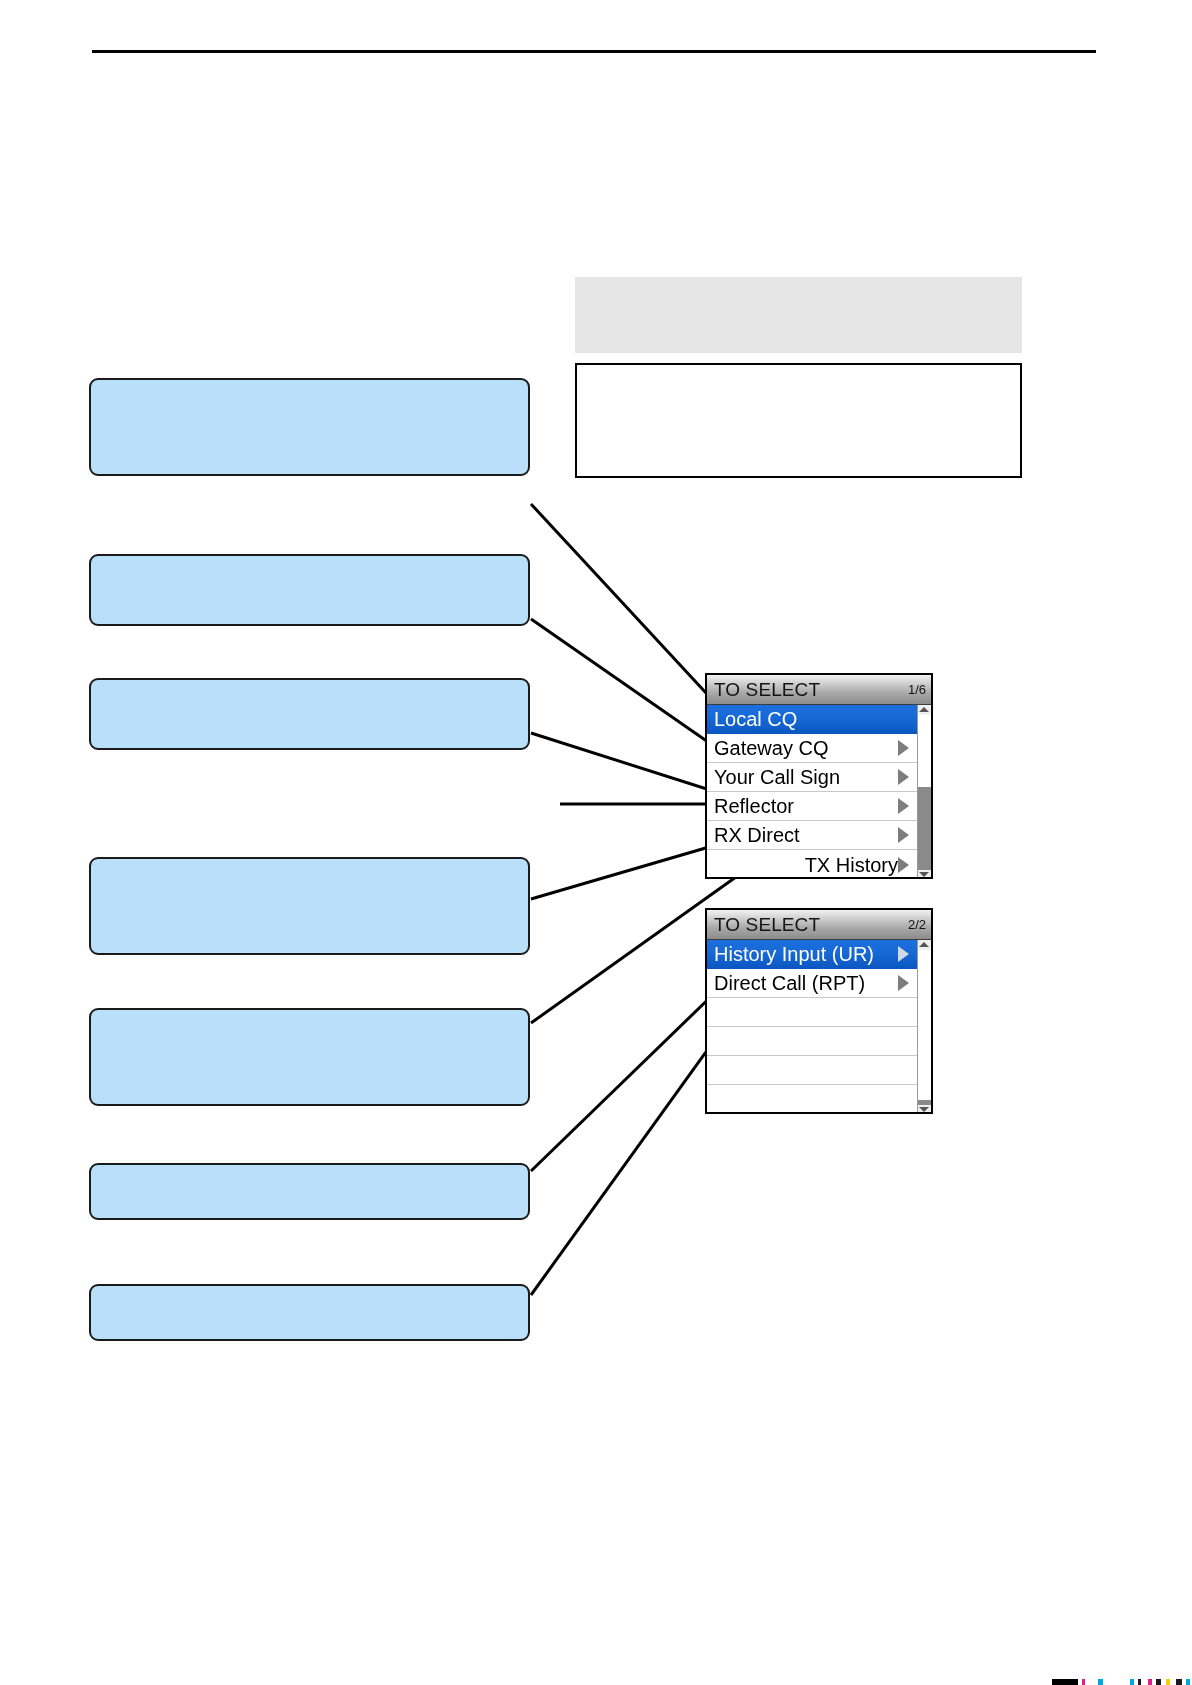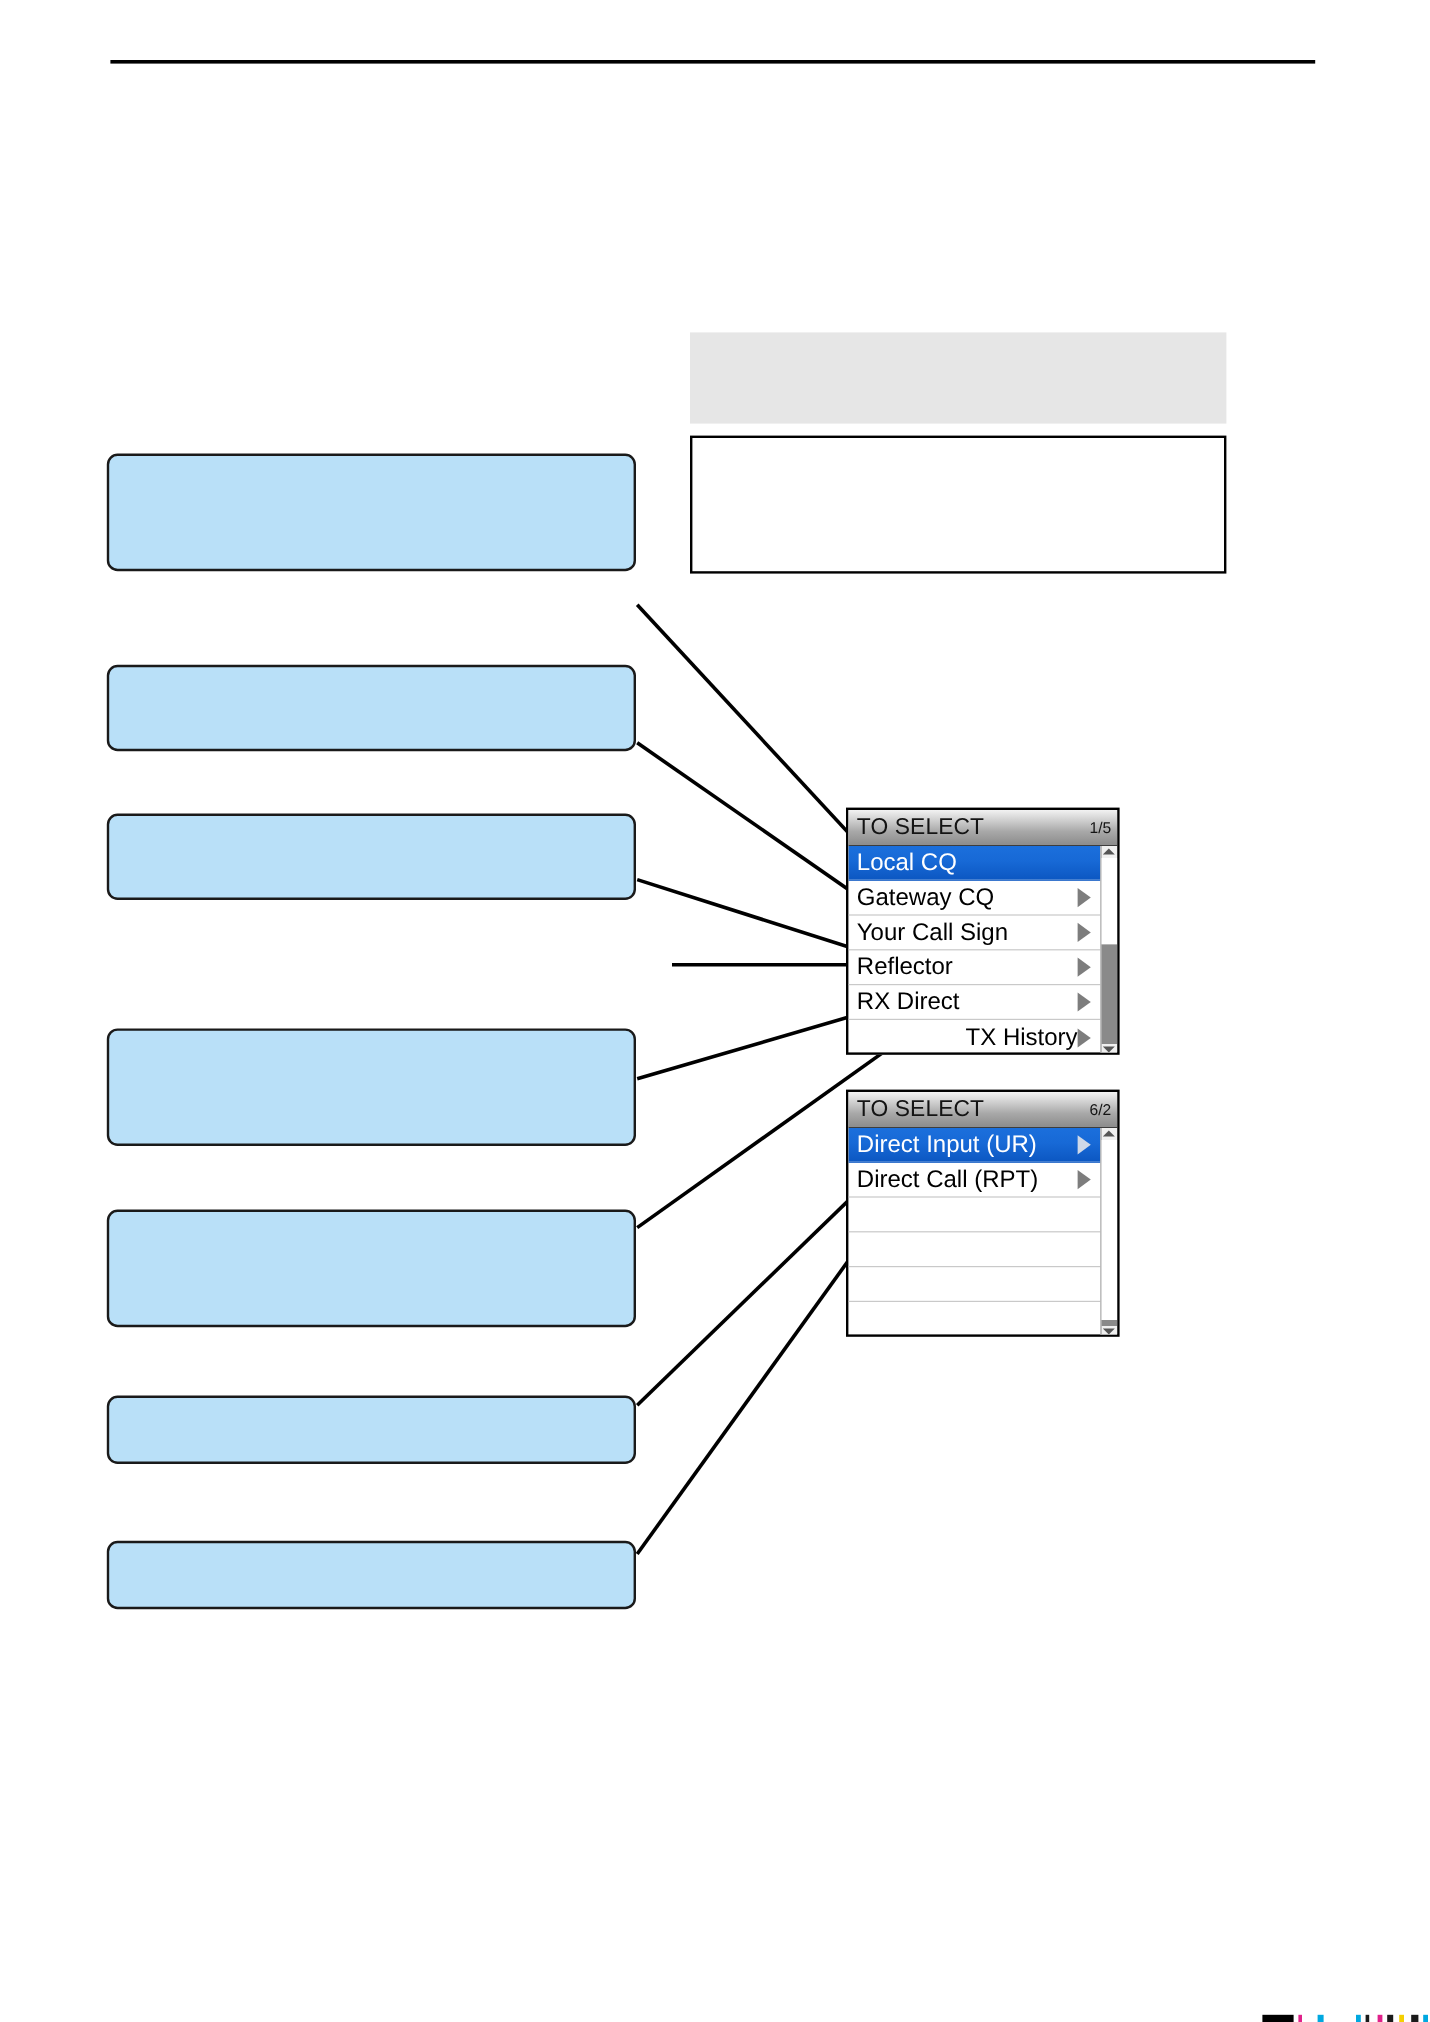--- a/index.html
+++ b/index.html
@@ -242,21 +242,21 @@
         <line x1="531" y1="1023" x2="757" y2="862"></line>
         <line x1="531" y1="1171" x2="757" y2="952"></line>
         <line x1="531" y1="1295" x2="757" y2="981"></line>
       </g>
   </svg>
 
   <div id="menu-host">
       <div class="lcd-panel" style="left: 705px; top: 673px; width: 228px; height: 206px;">
         <div class="lcd-titlebar">
           <span class="lcd-title">TO SELECT</span>
-          <span class="lcd-page">1/5</span>
+          <span class="lcd-page">1/6</span>
         </div>
         <div class="lcd-body">
           <div class="lcd-rows">
             <div class="lcd-row selected">
               <span class="label">Local CQ</span>
               <span class="arrow hidden"></span>
             </div>
             <div class="lcd-row">
               <span class="label">Gateway CQ</span>
               <span class="arrow"></span>
@@ -282,26 +282,26 @@
             <span class="cap up"></span>
             <span class="cap down"></span>
             <span class="track-fill" style="top: 10px; height: 72px;"></span>
             <span class="thumb" style="top: 82px; bottom: 9px;"></span>
           </div>
         </div>
       </div>
       <div class="lcd-panel" style="left: 705px; top: 908px; width: 228px; height: 206px;">
         <div class="lcd-titlebar">
           <span class="lcd-title">TO SELECT</span>
-          <span class="lcd-page">6/2</span>
+          <span class="lcd-page">2/2</span>
         </div>
         <div class="lcd-body">
           <div class="lcd-rows">
             <div class="lcd-row selected">
-              <span class="label">Direct Input (UR)</span>
+              <span class="label">History Input (UR)</span>
               <span class="arrow"></span>
             </div>
             <div class="lcd-row">
               <span class="label">Direct Call (RPT)</span>
               <span class="arrow"></span>
             </div>
             <div class="lcd-row">
               <span class="label"></span>
               <span class="arrow hidden"></span>
             </div>

